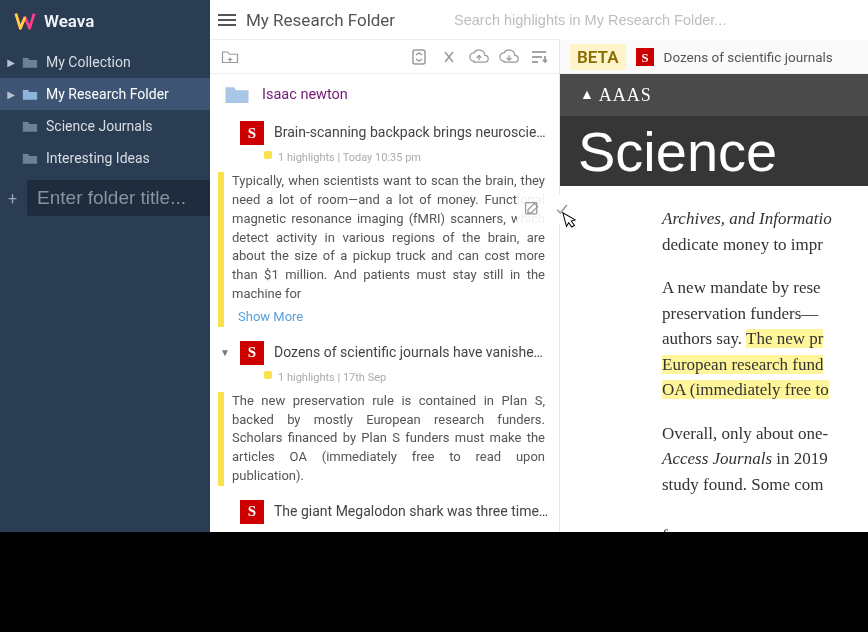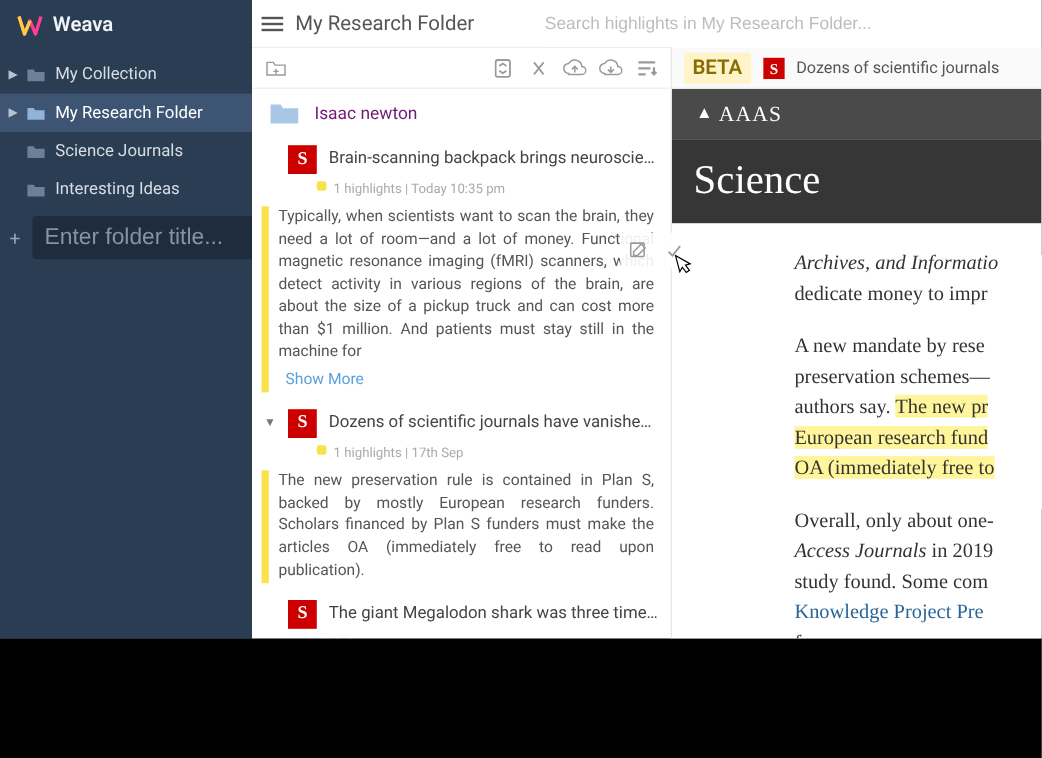--- a/index.html
+++ b/index.html
@@ -140,21 +140,21 @@
   .aaas-bar {
     background:#4a4a4a; color:#fff; height:42px; display:flex; align-items:center;
     padding-left:20px;
   }
   .aaas-logo { font-family:"Times New Roman", serif; font-size:18px; letter-spacing:1px; display:flex; align-items:center; gap:4px;}
   .aaas-tri { font-size:14px; }
   .science-bar {
     background:#363636; color:#fff; height:70px; display:flex; align-items:center;
     padding-left:18px;
   }
-  .science-logo { font-family:Liberation Serif, serif; font-size:34px; font-weight:400; }
+  .science-logo { font-family:Liberation Sans, sans-serif; font-size:56px; font-weight:400; }
   .article-body {
     padding:20px 0 0 102px; font-family:Georgia, serif; color:#333;
     font-size:17px; line-height:1.5;
   }
   .article-body p { margin-bottom:18px; }
   .ital { font-style:italic; }
   .hl-y { background:#fff59b; }
   .linkish { color:#2a6496; }
 
   .float-edit {
@@ -366,30 +366,30 @@
       <div class="science-bar">
         <span class="science-logo">Science</span>
       </div>
       <div class="article-body">
         <p>
           <span class="ital">Archives, and Informatio</span><br>
           <span>dedicate money to impr</span>
         </p>
         <p>
           <span>A new mandate by rese</span><br>
-          <span>preservation schemes—</span><br>
+          <span>preservation funders—</span><br>
           <span>authors say. </span><span class="hl-y">The new pr</span><br>
           <span class="hl-y">European research fund</span><br>
           <span class="hl-y">OA (immediately free to</span>
         </p>
         <p>
           <span>Overall, only about one-</span><br>
           <span class="ital">Access Journals</span><span> in 2019</span><br>
           <span>study found. Some com</span><br>
-          <span class="linkish">Knowledge Project Pre</span><br>
+          <br>
           <span>free.</span>
         </p>
       </div>
     </div>
   </div>
 
   <div class="search-bar">
     <input class="search-input" placeholder="Search highlights in My Research Folder..." style="">
   </div>
 

